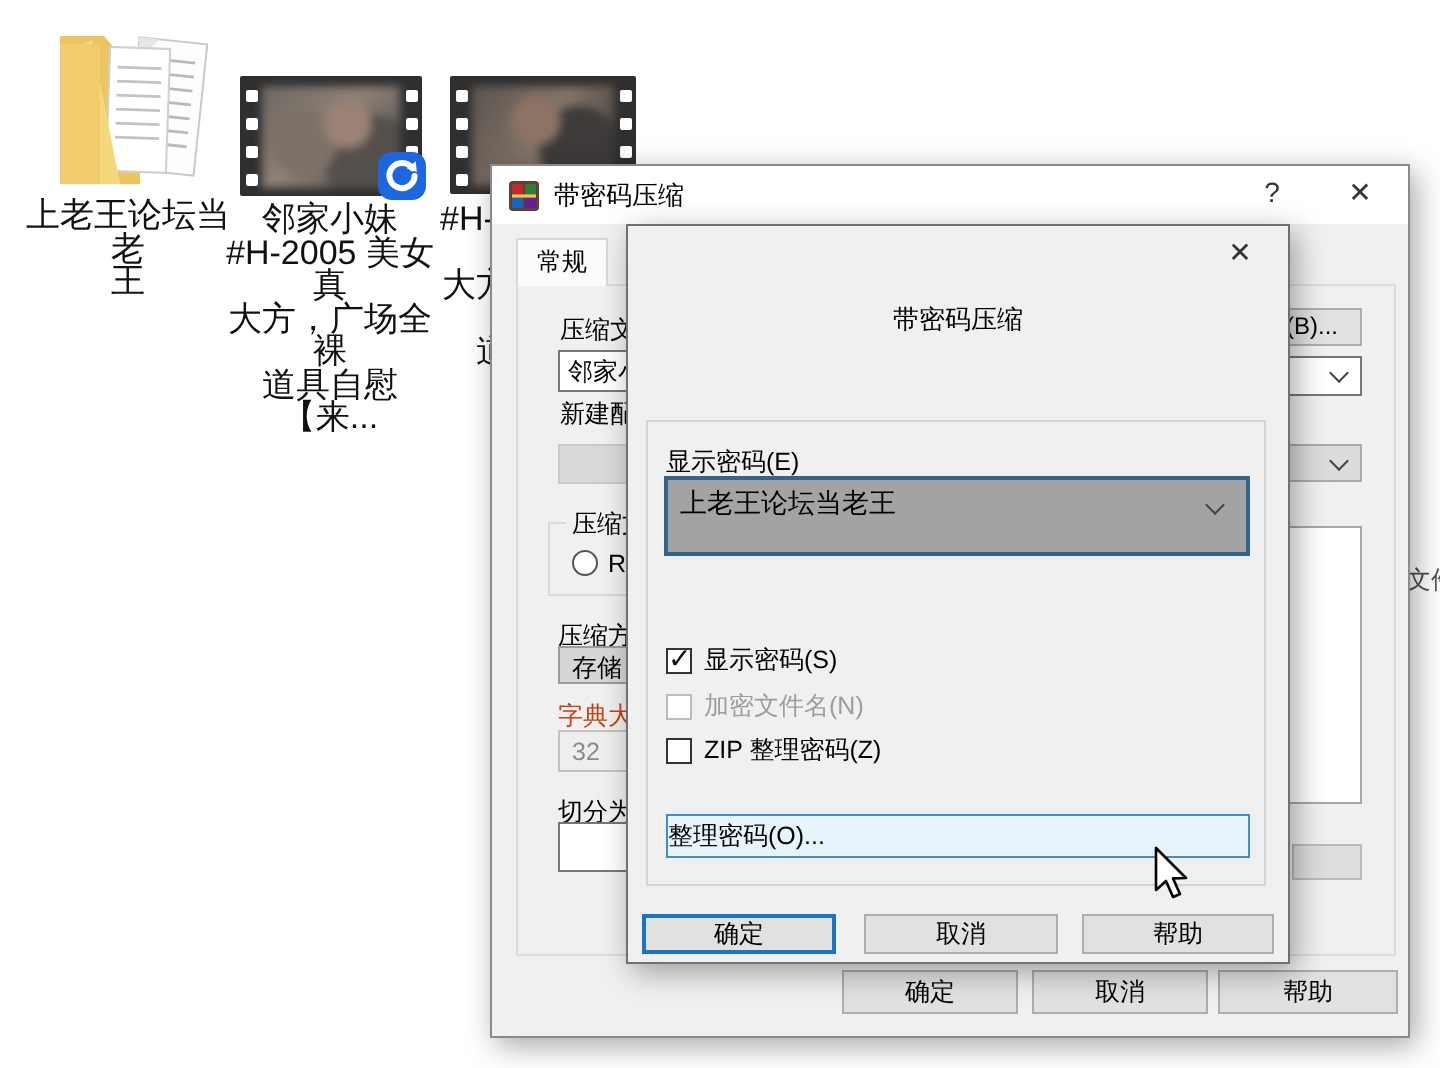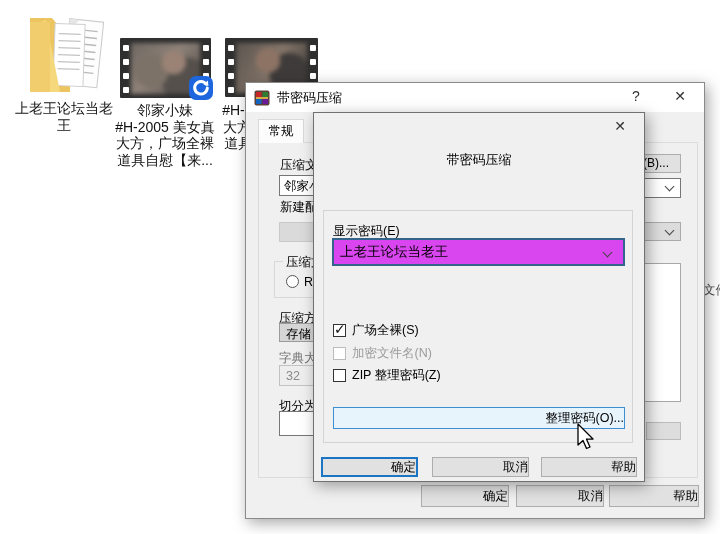--- a/index.html
+++ b/index.html
@@ -6,21 +6,21 @@
   html,body { width:720px; height:534px; overflow:hidden; }
   body {
     position:relative;
     background:#ffffff;
     font-family:"Liberation Sans","DejaVu Sans",sans-serif;
     color:#000;
   }
   .abs { position:absolute; }
 
   
-  .icon-label { position:absolute; text-align:center; font-size:14px; line-height:16.5px; color:#111; z-index:1; }
+  .icon-label { position:absolute; text-align:center; font-size:17px; line-height:16.5px; color:#111; z-index:1; }
   .film { position:absolute; background:#2f2f2f; border-radius:1px; z-index:1; overflow:hidden; }
   .film .frame-img {
     position:absolute; left:11px; right:11px; top:5px; bottom:4px;
     background:
       radial-gradient(circle at 62% 38%, #9a8275 0 22%, rgba(0,0,0,0) 23%),
       radial-gradient(circle at 30% 55%, #7d7268 0 30%, rgba(0,0,0,0) 31%),
       radial-gradient(circle at 80% 75%, #55504c 0 35%, rgba(0,0,0,0) 36%),
       linear-gradient(135deg,#6e6761 0%, #8d8178 45%, #4b4643 100%);
     filter: blur(2px);
   }
@@ -44,47 +44,47 @@
   .titlebar .t-text { margin-left:7px; font-size:13px; color:#000; white-space:nowrap; }
   .cap-btn { position:absolute; top:0; width:40px; text-align:center; font-size:14px; color:#333; cursor:default; }
 
   .outer-dialog { left:245px; top:82px; width:460px; height:437px; z-index:10; }
   .outer-dialog .titlebar { height:29px; }
   .tab { position:absolute; left:12px; top:36px; width:46px; height:24px; background:#fcfcfc;
          border:1px solid #d9d9d9; border-bottom:none; font-size:12.5px; text-align:center; line-height:23px; z-index:2;}
   .tabpage { position:absolute; left:12px; top:59px; width:440px; height:336px; border:1px solid #dcdcdc; background:#f0f0f0; }
 
   .frag-label { position:absolute; font-size:12.5px; white-space:nowrap; }
-  .frag-label.dis { color:#737373; }
+  .frag-label.dis { color:#c2410c; }
   .frag-box { position:absolute; white-space:nowrap; overflow:hidden; font-size:12.5px; }
   .combo-white { background:#fff; border:1px solid #767676; padding:2px 0 0 4px; }
   .combo-gray  { background:#d6d6d6; border:1px solid #9b9b9b; padding:2px 0 0 6px; }
   .combo-dis   { background:#eeeeee; border:1px solid #c2c2c2; padding:3px 0 0 6px; color:#8a8a8a; }
   .btn-gray    { background:#e1e1e1; border:1px solid #adadad; text-align:center; }
   .groupbox    { position:absolute; border:1px solid #d8d8d8; }
   .group-label { position:absolute; background:#f0f0f0; padding:0 3px; font-size:12.5px; }
   .radio { position:absolute; width:13px; height:13px; border:1px solid #555; border-radius:50%; background:#fff; }
   .chev { position:absolute; width:7px; height:7px; border-right:1.6px solid #444; border-bottom:1.6px solid #444;
           transform:rotate(45deg); }
   .win-btn { position:absolute; background:#e1e1e1; border:1px solid #adadad; font-size:12.5px;
-             text-align:right; line-height:19px; }
+             text-align:center; line-height:19px; }
 
   .inner-dialog { left:313px; top:112px; width:332px; height:370px; z-index:20; border-color:#707070; }
   .inner-dialog .titlebar { height:28px; }
   .hdr-center { position:absolute; left:0; right:0; top:38px; text-align:center; font-size:13px; }
   .pw-label { position:absolute; left:19px; top:110px; font-size:12.5px; }
-  .pw-combo { position:absolute; left:18px; top:125px; width:293px; height:28px; background:#d946ef;
+  .pw-combo { position:absolute; left:18px; top:125px; width:293px; height:40px; background:#a3a3a3;
               border:2px solid #33658c; font-size:13.5px; line-height:24px; padding-left:6px; }
   .chk-row { position:absolute; left:19px; height:16px; display:flex; align-items:center; font-size:12.5px; }
   .chk-box { width:13px; height:13px; background:#fff; border:1px solid #333; margin-right:6px; position:relative; flex:0 0 13px;}
   .chk-box .mark { position:absolute; left:0px; top:-4px; font-size:14px; font-weight:bold; color:#111; }
   .chk-row.disabled { color:#9c9c9c; }
   .chk-row.disabled .chk-box { border-color:#bcbcbc; }
   .organize-btn { position:absolute; left:19px; top:294px; width:292px; height:22px; background:#e8f4fc;
-                  border:1px solid #3d8fd1; text-align:right; font-size:12.5px; line-height:20px; }
+                  border:1px solid #3d8fd1; text-align:left; font-size:12.5px; line-height:20px; }
   .btn-focus { border:2px solid #1a76c4; line-height:17px; }
 
   .bg-frag { position:absolute; font-size:12.5px; color:#4d4d4d; z-index:1; white-space:nowrap; }
   .cursor { z-index:100; pointer-events:none; }
 </style>
 </head>
 <body>
 
 <div class="abs" style="left:0;top:0;width:720px;height:534px;">
 
@@ -238,21 +238,21 @@
   <div class="pw-label">显示密码(E)</div>
   <div class="pw-combo">
     <span>上老王论坛当老王</span>
     <span class="chev" style="right:12px;top:9px;"></span>
   </div>
 
   <div class="chk-row" style="top:209px;">
     <span class="chk-box">
         <span class="mark">✓</span>
       </span>
-    <span>广场全裸(S)</span>
+    <span>显示密码(S)</span>
   </div>
   <div class="chk-row disabled" style="top:232px;">
     <span class="chk-box"></span>
     <span>加密文件名(N)</span>
   </div>
   <div class="chk-row" style="top:254px;">
     <span class="chk-box"></span>
     <span>ZIP 整理密码(Z)</span>
   </div>
 

